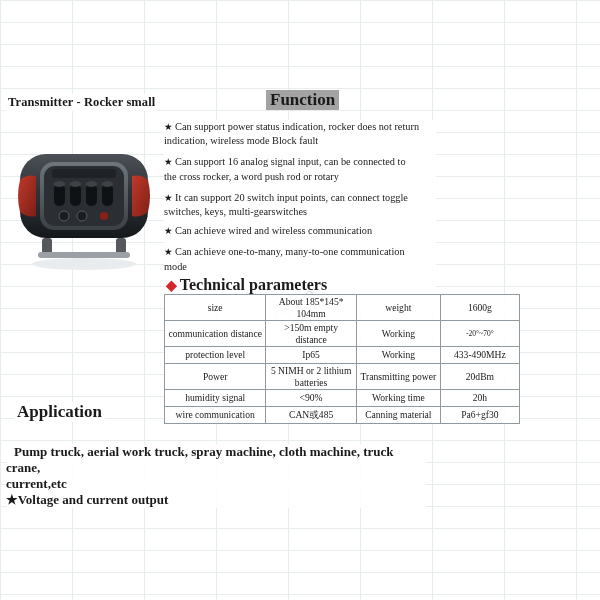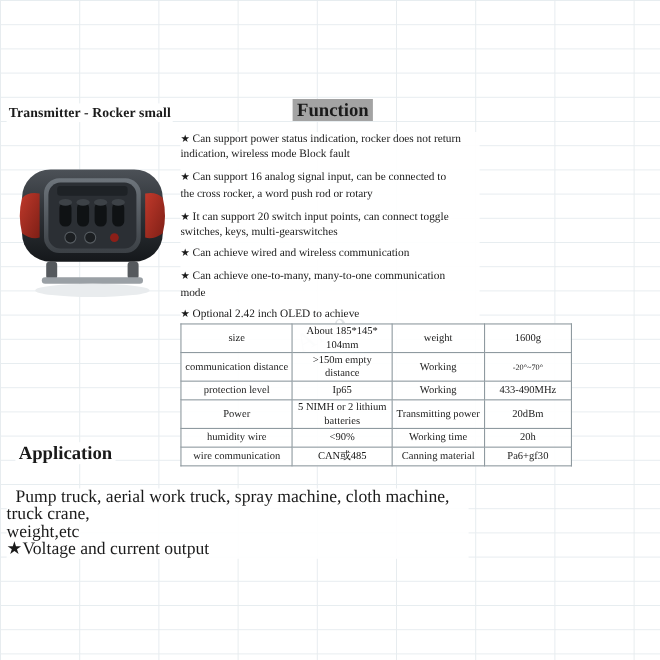--- a/index.html
+++ b/index.html
@@ -131,23 +131,24 @@
     left: 14px; top: 402px;
     font-size: 17px;
     font-weight: bold;
     background: #ffffff;
     padding: 0 3px;
   }
   .app-body {
     position: absolute;
     left: 6px; top: 444px;
     width: 420px;
-    font-size: 16px;
+    font-size: 13px;
     line-height: 16px;
     background: rgba(255,255,255,0.9);
+    font-weight: bold;
   }
   .app-body p { margin: 0; }
   .app-body p.indent { text-indent: 8px; }
 </style>
 </head>
 <body>
 
 <div id="sheet">
 
   <div id="grid"></div>
@@ -228,20 +229,23 @@
       <circle cx="70" cy="80" r="5" fill="#1b1e21" stroke="#555b60" stroke-width="1"></circle>
       <circle cx="92" cy="80" r="4" fill="#8c1f18"></circle>
 
       <rect x="30" y="102" width="10" height="16" rx="3" fill="#55595d"></rect>
       <rect x="104" y="102" width="10" height="16" rx="3" fill="#55595d"></rect>
       <rect x="26" y="116" width="92" height="6" rx="3" fill="#9aa0a5"></rect>
       <ellipse cx="72" cy="128" rx="52" ry="6" fill="#e9ecee"></ellipse>
     </svg>
   </div>
 
+  <div class="tech-heading">
+    <span class="diamond">◆</span><span>Technical parameters</span>
+  </div>
 
   <div class="watermark">Ame</div>
 
   <table class="tech">
     <tbody>
         <tr>
       <td class="lbl">size</td>
       <td class="val">About 185*145* 104mm</td>
       <td class="lbl2">weight</td>
       <td class="val2">1600g</td>
@@ -258,35 +262,35 @@
       <td class="lbl2">Working</td>
       <td class="val2">433-490MHz</td>
     </tr>
     <tr>
       <td class="lbl">Power</td>
       <td class="val">5 NIMH or 2 lithium batteries</td>
       <td class="lbl2">Transmitting power</td>
       <td class="val2">20dBm</td>
     </tr>
     <tr>
-      <td class="lbl">humidity wire</td>
+      <td class="lbl">humidity signal</td>
       <td class="val">&lt;90%</td>
       <td class="lbl2">Working time</td>
       <td class="val2">20h</td>
     </tr>
     <tr>
       <td class="lbl">wire communication</td>
       <td class="val">CAN或485</td>
       <td class="lbl2">Canning material</td>
       <td class="val2">Pa6+gf30</td>
     </tr>
   </tbody>
     </table>
 
   <div class="app-heading">Application</div>
 
   <div class="app-body">
     <p class="indent">Pump truck, aerial work truck, spray machine, cloth machine, truck crane,</p>
-    <p>weight,etc</p>
+    <p>current,etc</p>
     <p>★Voltage and current output</p>
   </div>
 
 </div>
 
 </body></html>

